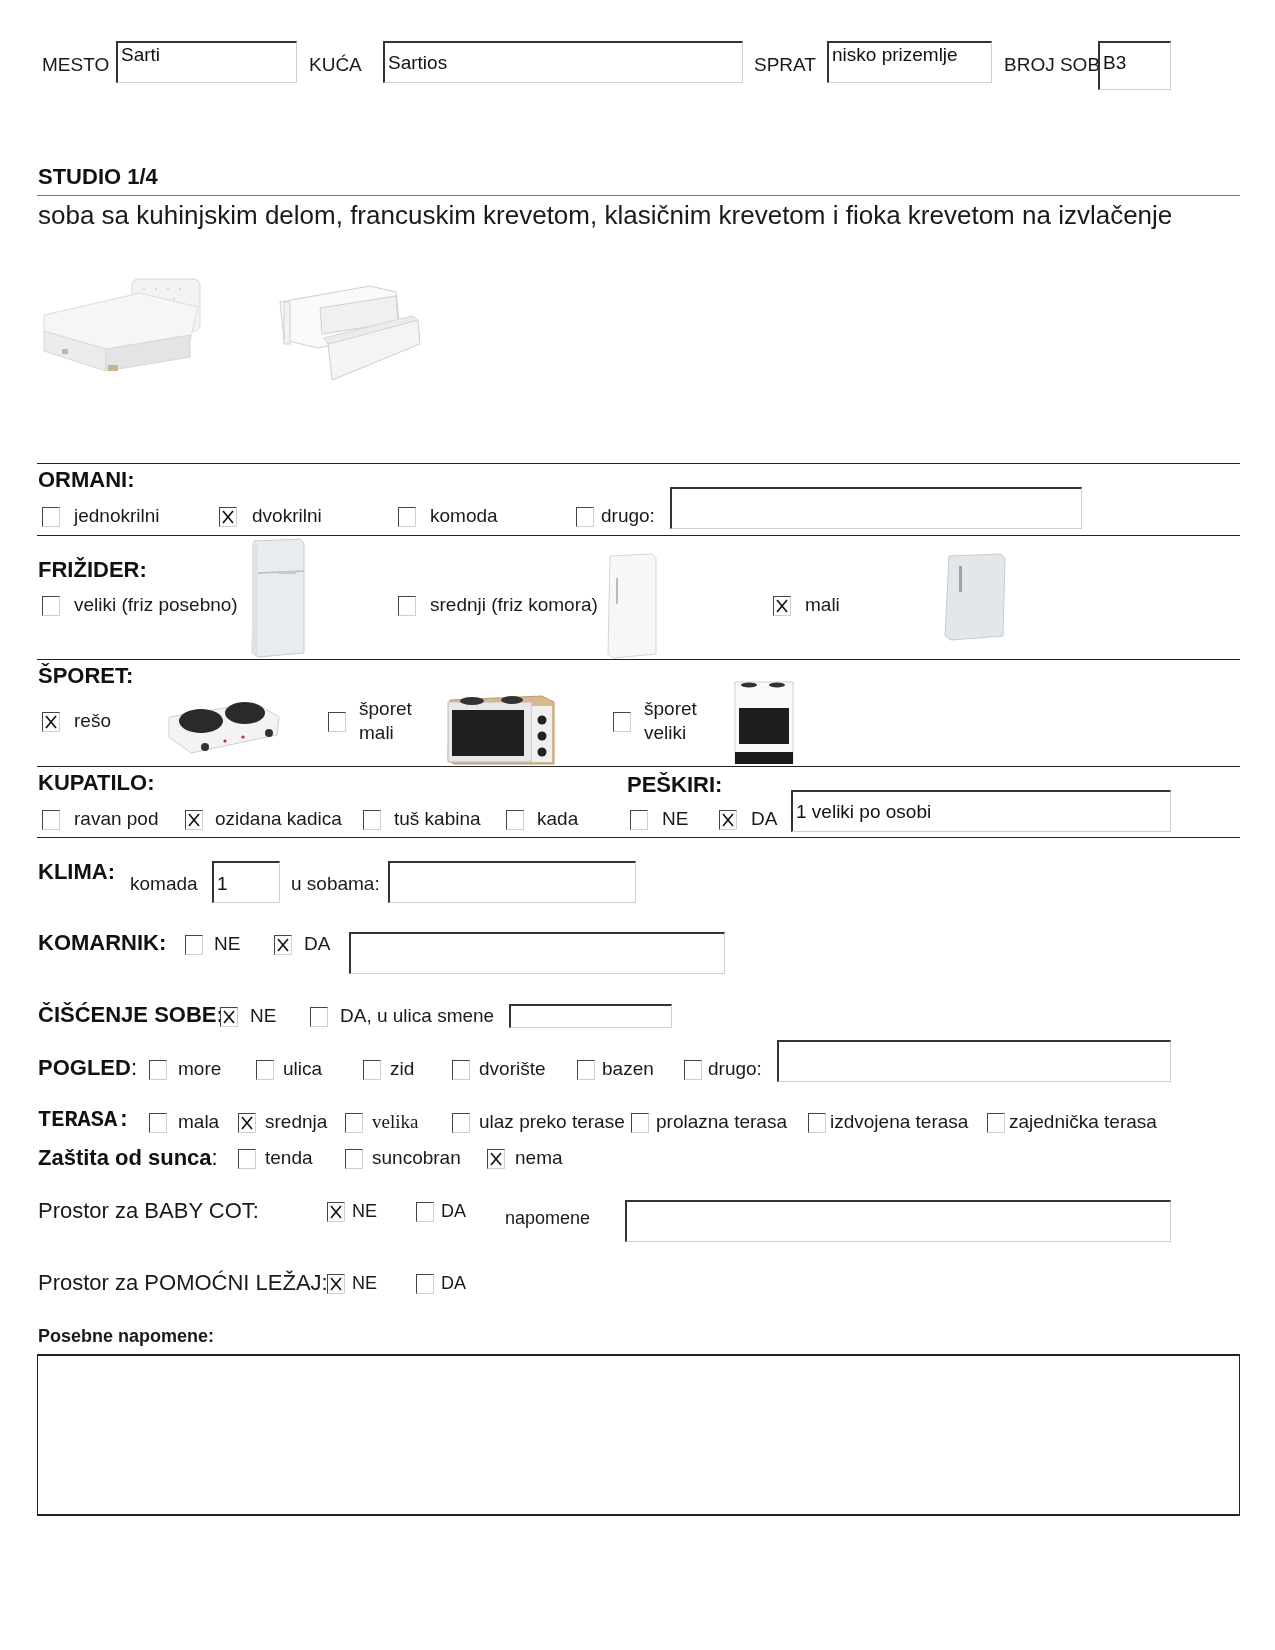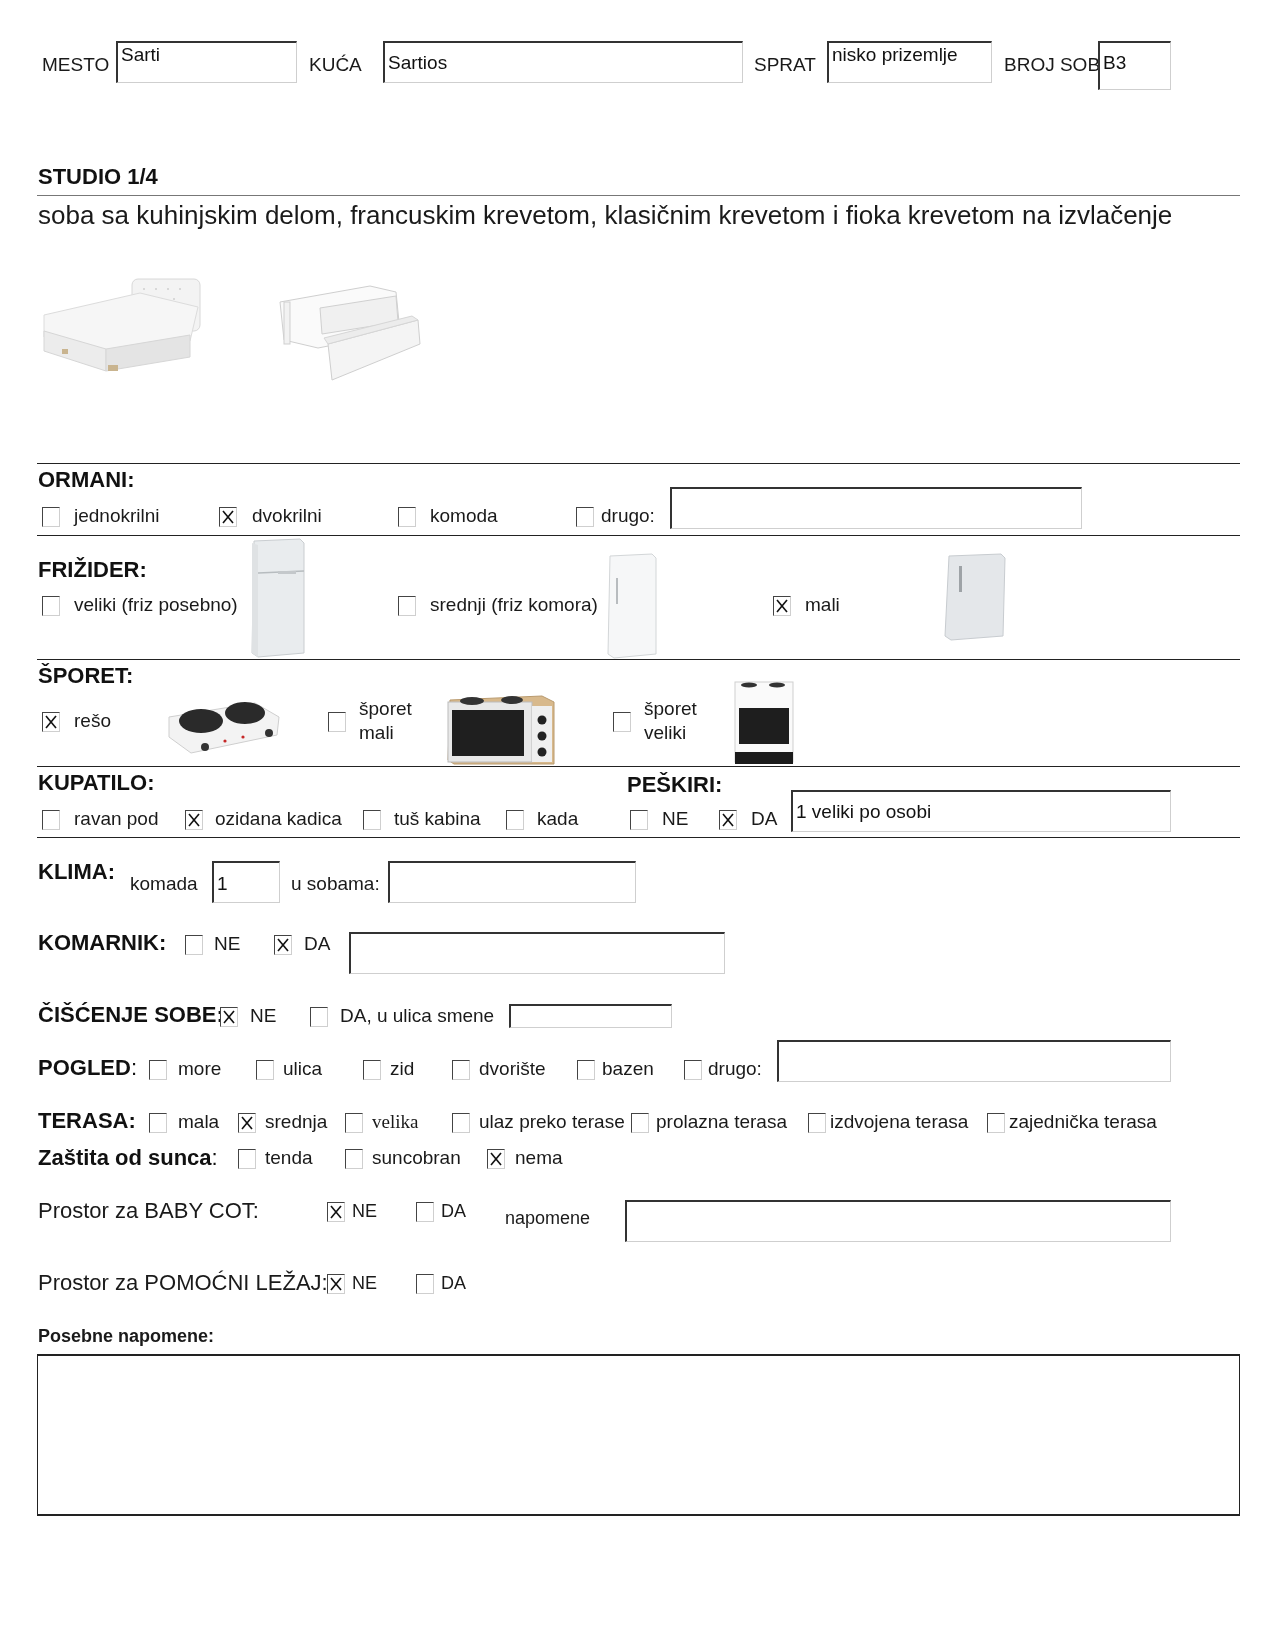--- a/index.html
+++ b/index.html
@@ -262,21 +262,21 @@
 <div class="cb" style="left:363px;top:1060px;"></div>
 <span class="abs lbl" style="left:390px;top:1058px;">zid</span>
 <div class="cb" style="left:452px;top:1060px;"></div>
 <span class="abs lbl" style="left:479px;top:1058px;">dvorište</span>
 <div class="cb" style="left:577px;top:1060px;"></div>
 <span class="abs lbl" style="left:602px;top:1058px;">bazen</span>
 <div class="cb" style="left:684px;top:1060px;"></div>
 <span class="abs lbl" style="left:708px;top:1058px;">drugo:</span>
 <div class="field" style="left:777px;top:1040px;width:394px;height:42px;"></div>
 
-<span class="abs hdr" style="left:38px;top:1108px;">TERASA:</span>
+<span class="abs hdr" style="left:38px;top:1108px;font-family:Liberation Mono, monospace;">TERASA:</span>
 <div class="cb" style="left:149px;top:1113px;"></div>
 <span class="abs lbl" style="left:178px;top:1111px;">mala</span>
 <div class="cb" style="left:238px;top:1113px;">
   <svg class="x" viewBox="0 0 16 18">
       <line x1="3" y1="3" x2="13" y2="15" stroke="#111" stroke-width="1.6"></line>
       <line x1="13" y1="3" x2="3" y2="15" stroke="#111" stroke-width="1.6"></line>
     </svg>
 </div>
 <span class="abs lbl" style="left:265px;top:1111px;">srednja</span>
 <div class="cb" style="left:345px;top:1113px;"></div>

